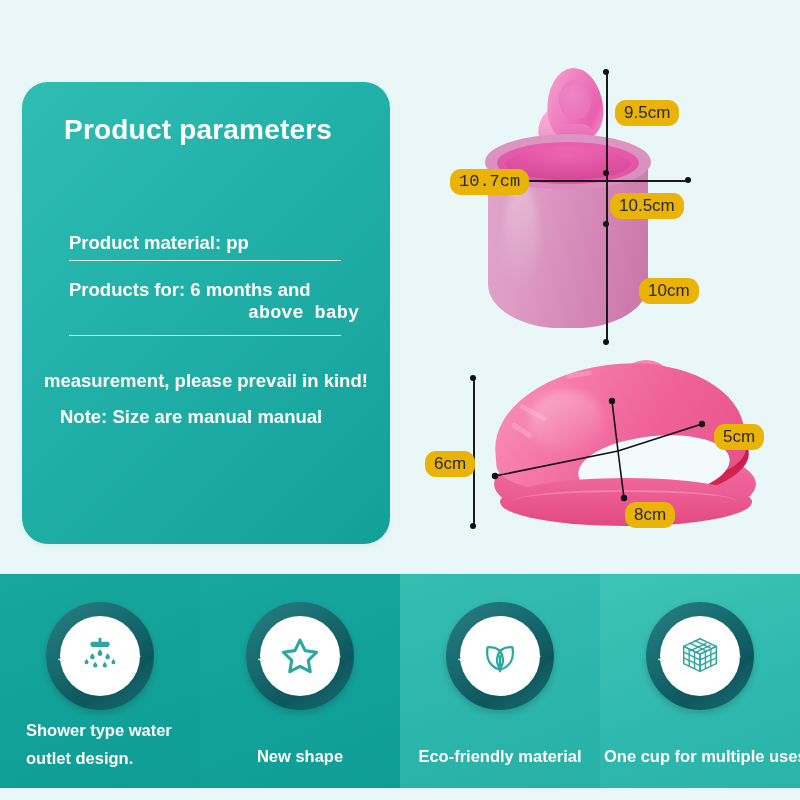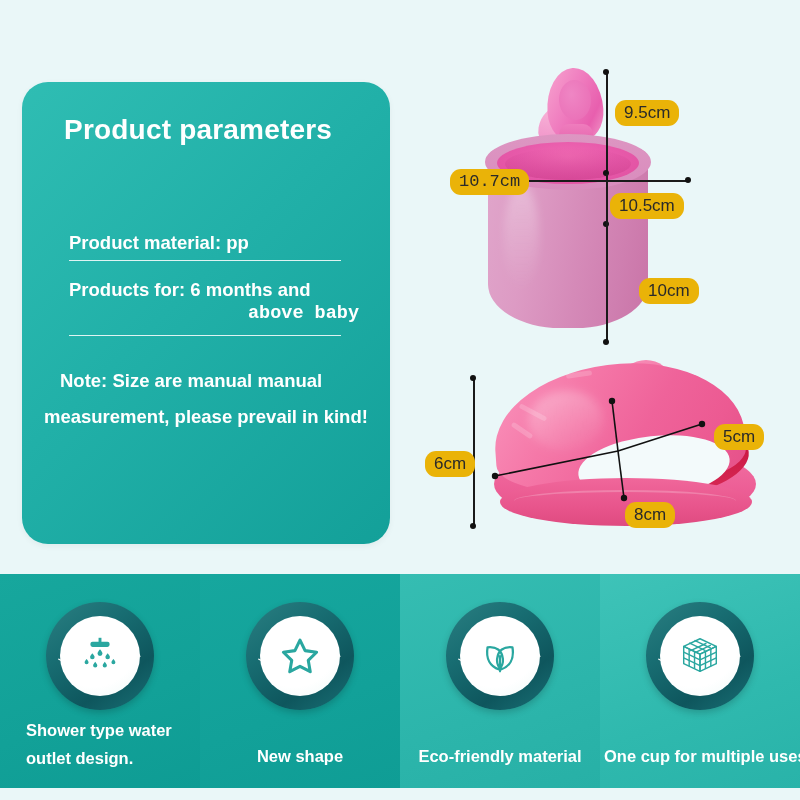--- a/index.html
+++ b/index.html
@@ -194,22 +194,22 @@
     <div class="param-row r1">Product material: pp</div>
     <div class="rule rule1"></div>
 
     <div class="param-row r2">
       <span class="l1">Products for: 6 months and</span>
       <span class="l2">above baby</span>
     </div>
     <div class="rule rule2"></div>
 
     <div class="param-row r3">
+      <span class="ln">measurement, please prevail in kind!</span>
       <span class="ln ln1">Note: Size are manual manual</span>
-      <span class="ln">measurement, please prevail in kind!</span>
     </div>
   </div>
 
   <div class="cup-wrap">
     <div class="handle-wing"></div>
     <div class="handle"></div>
     <div class="handle-hole"></div>
     <div class="handle-stem"></div>
     <div class="cup-body"></div>
     <div class="cup-rim"></div>

